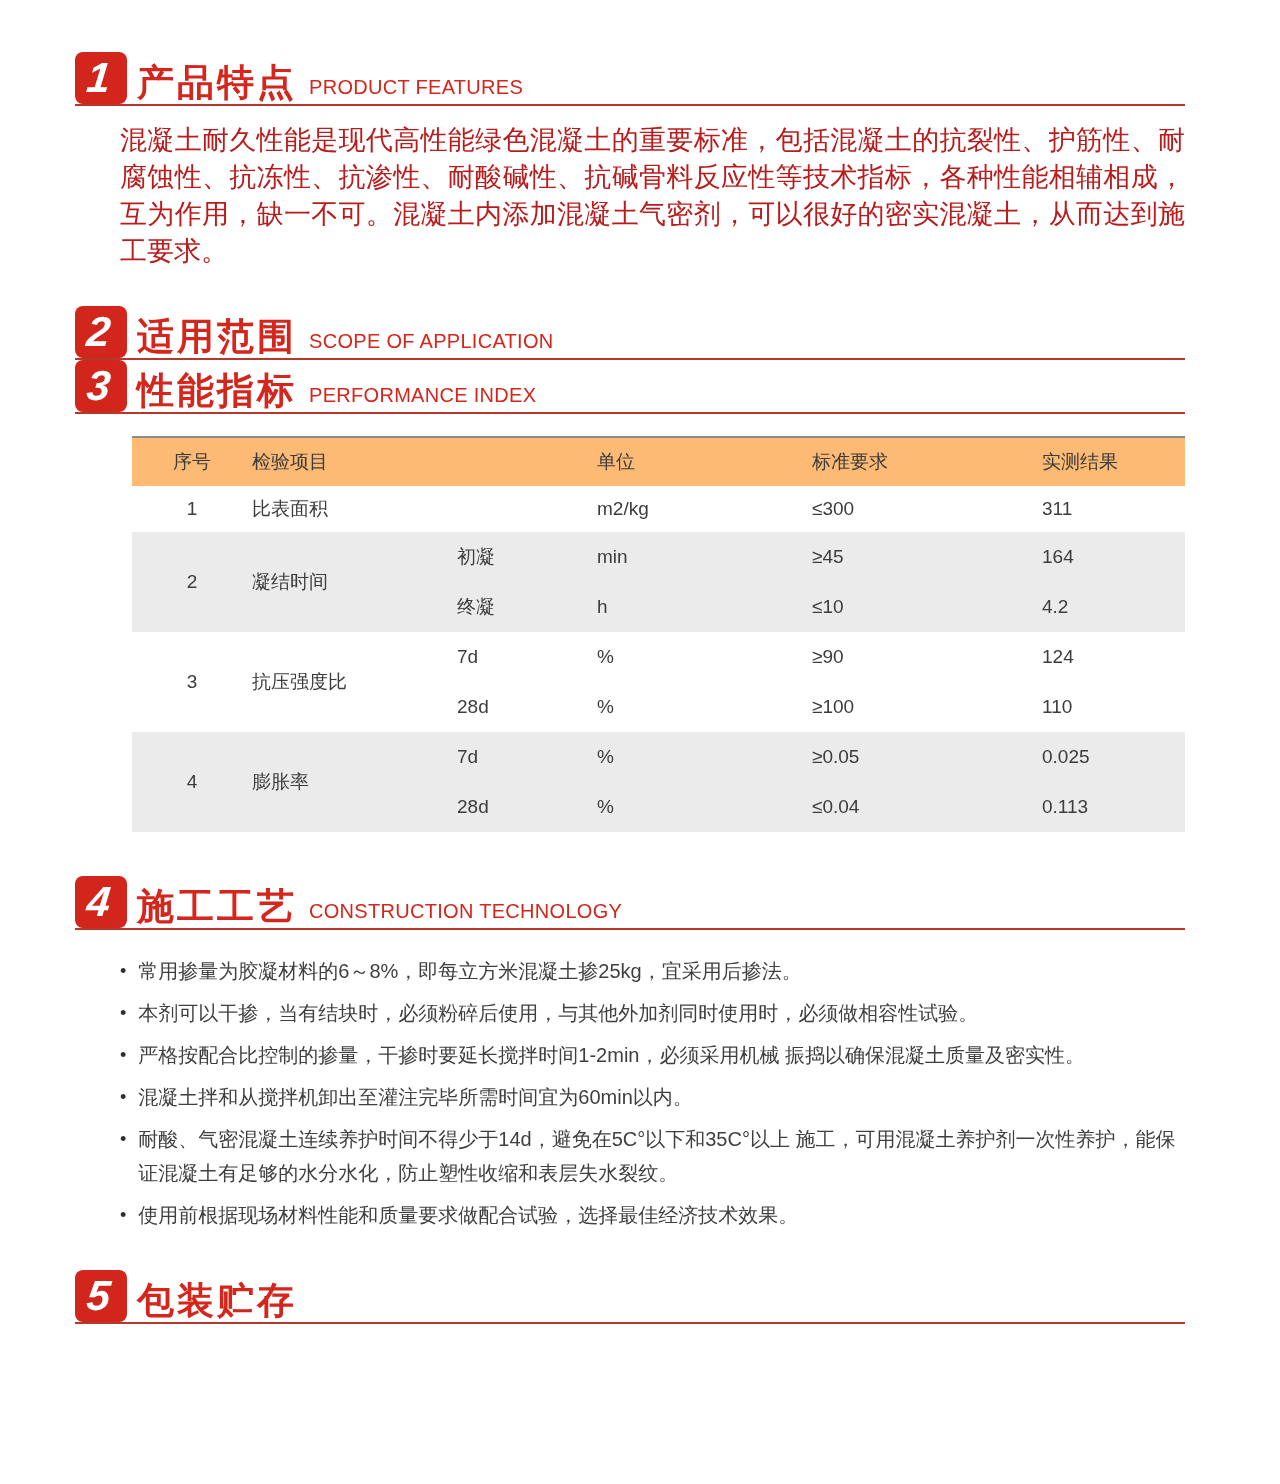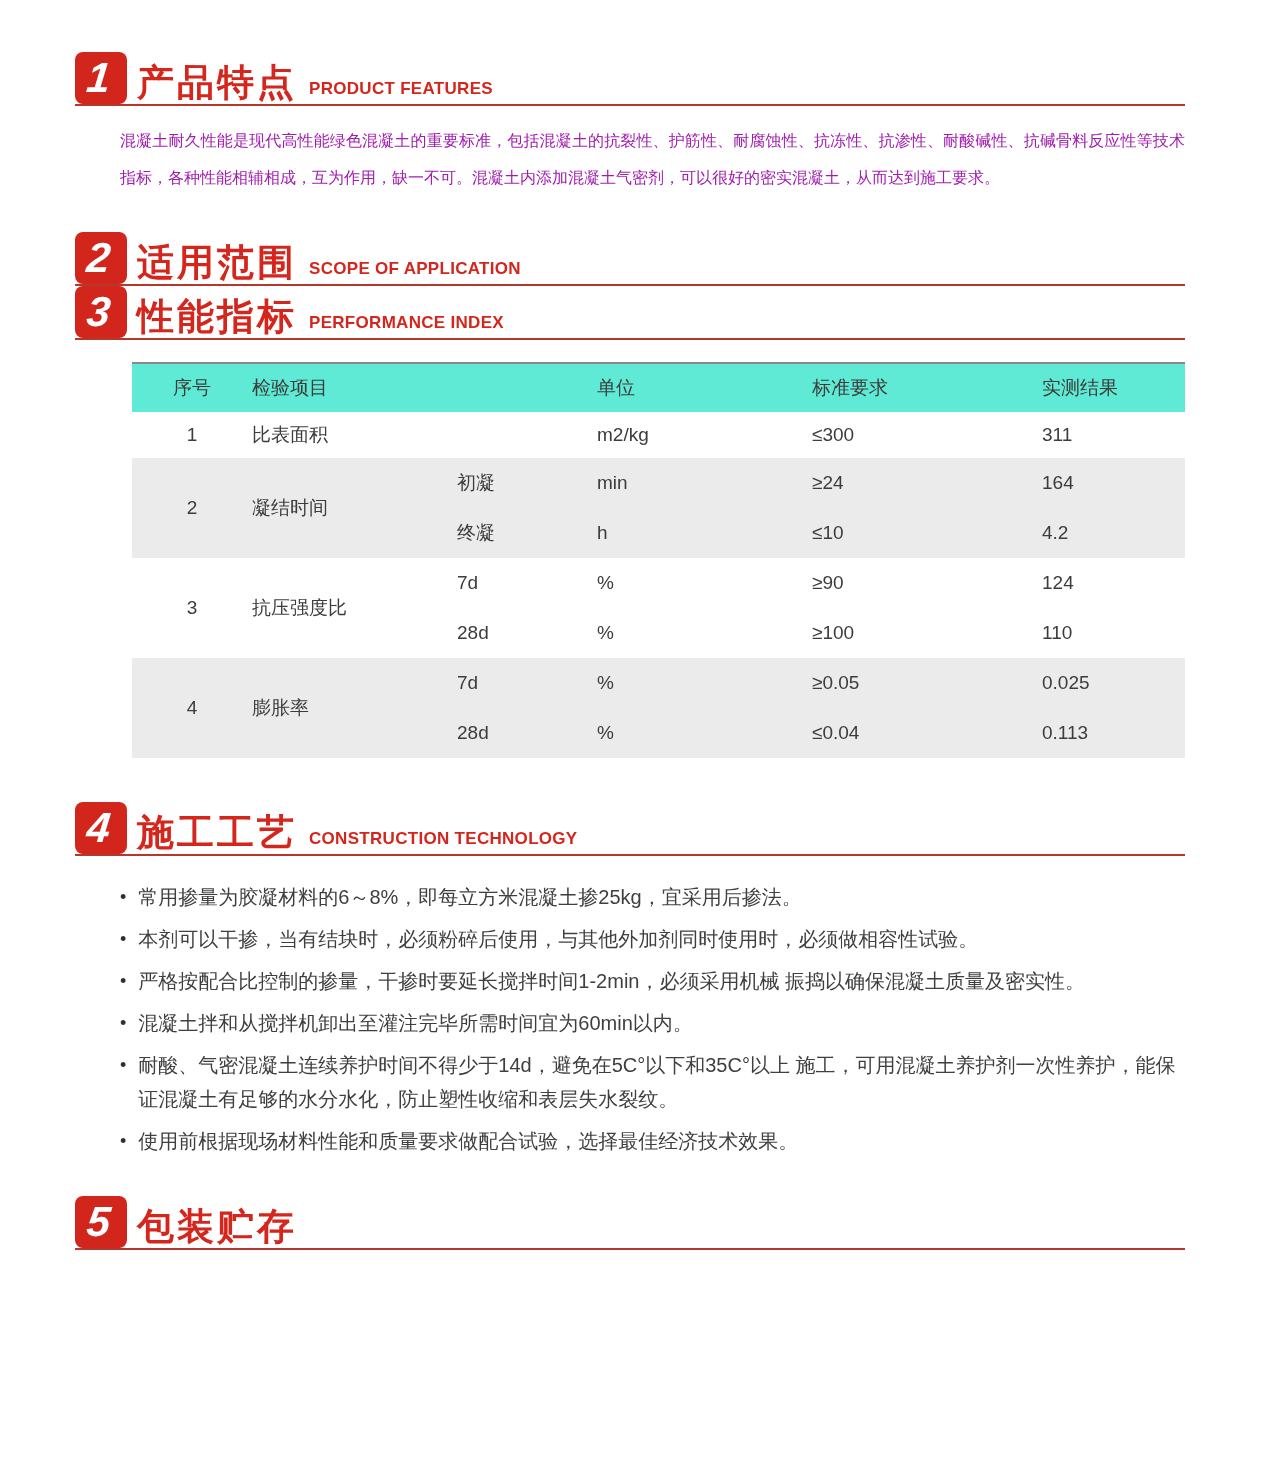--- a/index.html
+++ b/index.html
@@ -23,47 +23,47 @@
     display:flex;align-items:center;justify-content:center;
     line-height:1;
   }
   .badge span{transform:skewX(-6deg);padding-right:4px;}
   .title-zh{
     color:#d4261c;font-size:37px;font-weight:800;
     letter-spacing:3px;line-height:1;
     margin-left:10px;padding-bottom:3px;white-space:nowrap;
   }
   .title-en{
-    color:#d4261c;font-size:17px;font-weight:700;
+    color:#d4261c;font-size:20px;font-weight:400;
     letter-spacing:.3px;margin-left:12px;padding-bottom:5px;white-space:nowrap;
   }
 
   
   .para{
     margin:16px 0 0 45px;
-    font-size:16px;line-height:37px;
-    text-align:justify;color:#a21caf;
+    font-size:27px;line-height:37px;
+    text-align:justify;color:#b91c1c;
   }
 
   
   .bullets{margin:24px 0 0 45px;padding:0;list-style:none;}
   .bullets li{
     display:flex;align-items:flex-start;
     font-size:20px;line-height:34px;margin-bottom:8px;color:#3f3f3f;
   }
   .dot{flex:0 0 auto;margin-right:12px;font-size:18px;line-height:34px;color:#2f2f2f;}
 
   
   .perf-table{margin:22px 0 0 57px;border-top:2px solid #8a8a8a;}
   .trow{
     display:grid;
     grid-template-columns:120px 205px 140px 215px 230px 1fr;
     align-items:center;font-size:19px;color:#3c3c3c;
   }
-  .thead{background:#5eead4;grid-template-rows:48px;font-size:19px;}
+  .thead{background:#fdba74;grid-template-rows:48px;font-size:19px;}
   .thead .c-item{grid-column:2 / span 2;}
   .single{grid-template-rows:46px;}
   .double{grid-template-rows:50px 50px;}
   .shade{background:#ebebeb;}
   .cell{padding:0;}
   .c-no{text-align:center;}
   .span2{grid-row:span 2;}
   .sec{margin-bottom:0;}
   #sec2 .para{margin-bottom:36px;}
   #sec1 .para{margin-bottom:36px;}
@@ -120,21 +120,21 @@
             <div class="cell c-sub"></div>
             <div class="cell c-unit">m2/kg</div>
             <div class="cell c-req">≤300</div>
             <div class="cell c-res">311</div>
           </div>
           <div class="trow double shade">
             <div class="cell c-no span2">2</div>
             <div class="cell c-item span2">凝结时间</div>
             <div class="cell c-sub">初凝</div>
             <div class="cell c-unit">min</div>
-            <div class="cell c-req">≥24</div>
+            <div class="cell c-req">≥45</div>
             <div class="cell c-res">164</div>
             <div class="cell c-sub">终凝</div>
             <div class="cell c-unit">h</div>
             <div class="cell c-req">≤10</div>
             <div class="cell c-res">4.2</div>
           </div>
           <div class="trow double">
             <div class="cell c-no span2">3</div>
             <div class="cell c-item span2">抗压强度比</div>
             <div class="cell c-sub">7d</div>

